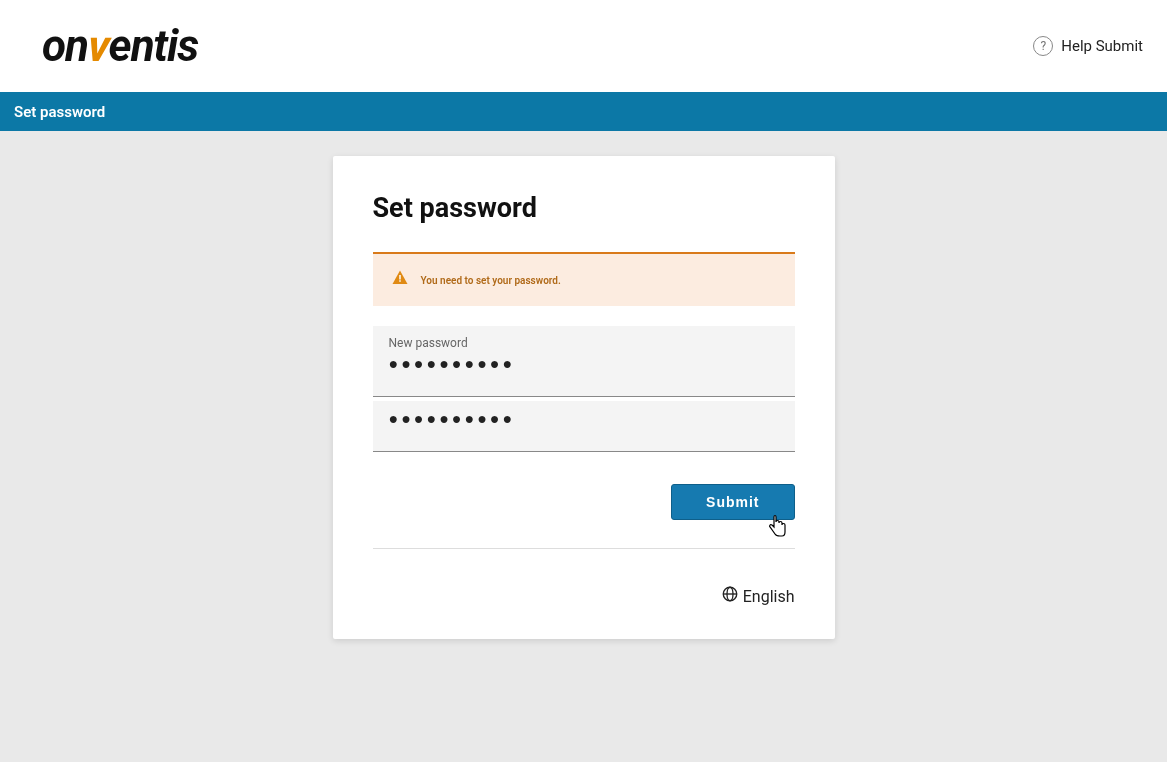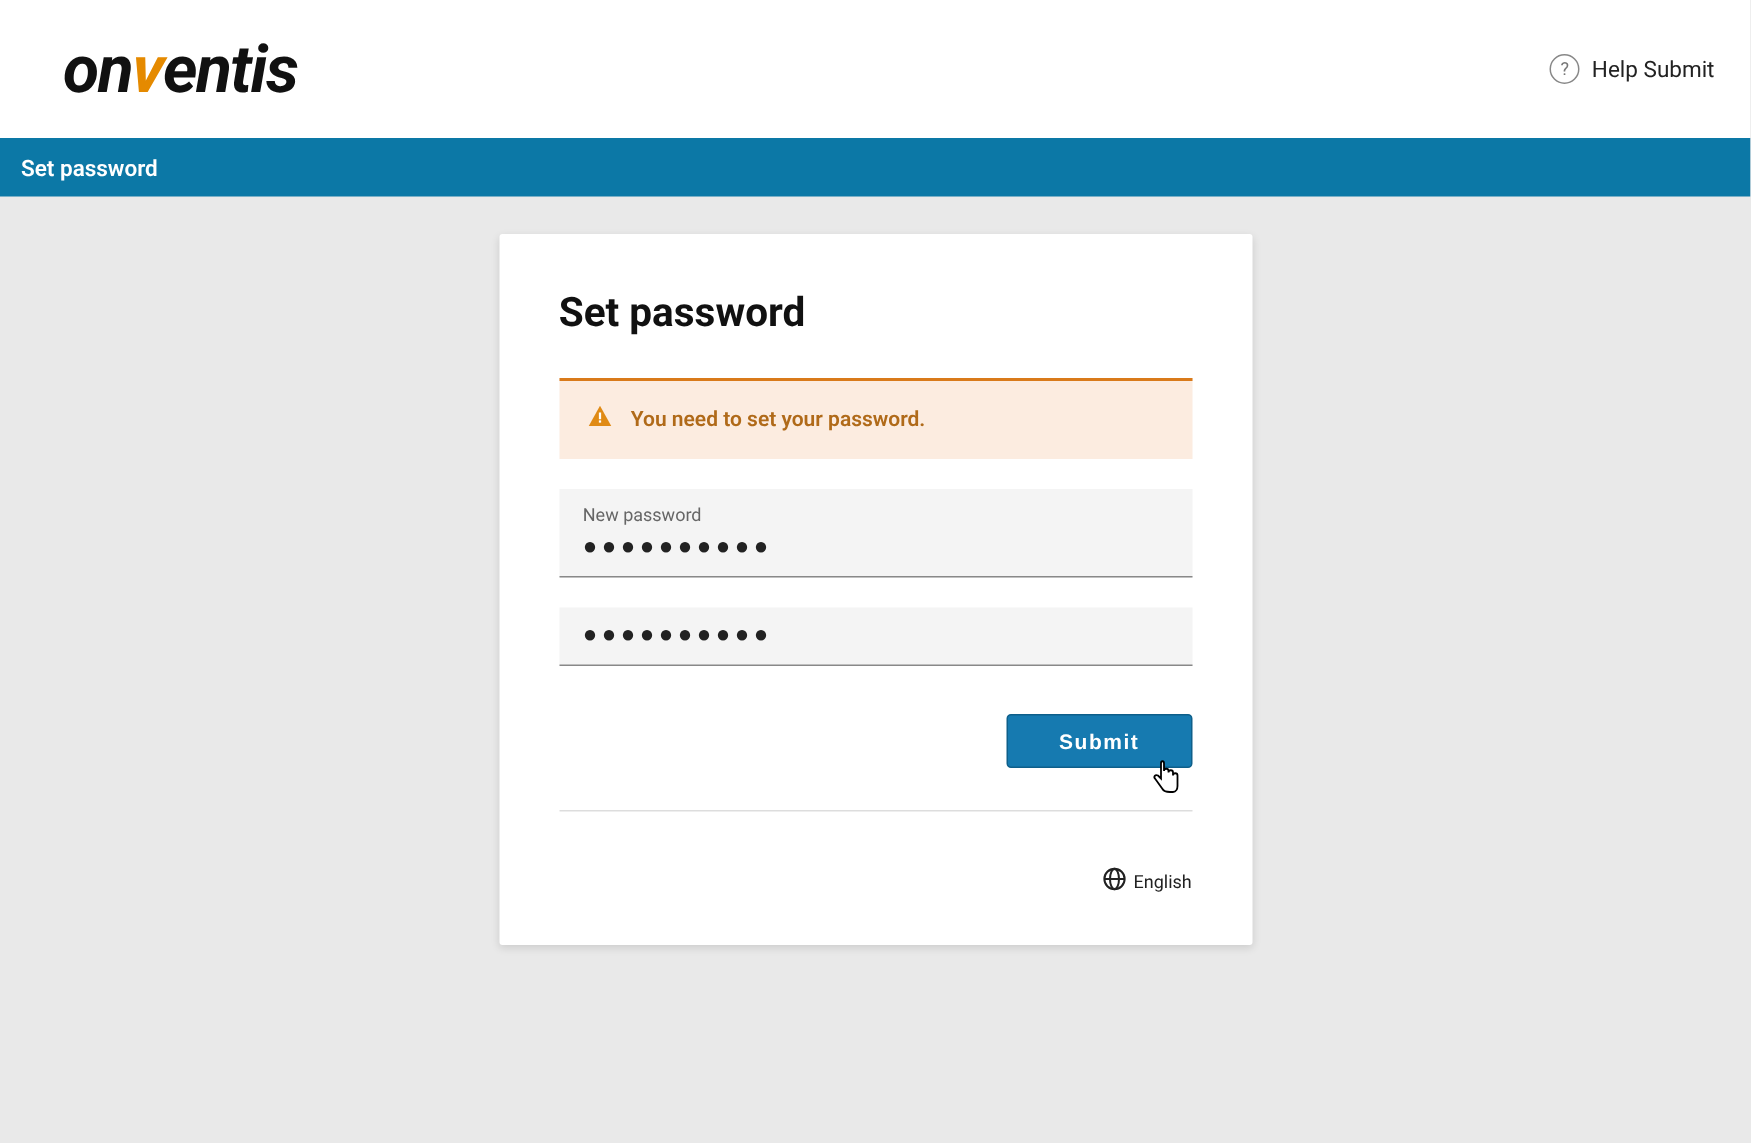--- a/index.html
+++ b/index.html
@@ -79,29 +79,29 @@
     .alert {
       background: #fcece0;
       border-top: 2px solid #d97a1a;
       padding: 15px 18px;
       display: flex;
       align-items: center;
       gap: 12px;
       margin-bottom: 20px;
     }
     .alert-text {
-      font-size: 14px;
+      font-size: 10px;
       font-weight: 600;
       color: #b06a19;
     }
     .field {
       background: #f4f4f4;
       border-bottom: 1px solid #888;
-      padding: 10px 16px 12px;
-      margin-bottom: 20px;
+      padding: 10px 16px 24px;
+      margin-bottom: 4px;
     }
     .field-label {
       font-size: 12px;
       color: #666;
       margin-bottom: 6px;
       display: block;
     }
     .dots {
       font-size: 16px;
       letter-spacing: 3px;
@@ -132,21 +132,21 @@
       right: 8px;
       bottom: 6px;
       pointer-events: none;
     }
     .lang {
       display: flex;
       align-items: center;
       justify-content: flex-end;
       gap: 4px;
       margin-top: 36px;
-      font-size: 12px;
+      font-size: 16px;
       color: #222;
       cursor: pointer;
     }
   </style>
 </head>
 <body>
 
 <div class="header">
   <div class="logo">
     <span>on</span>

